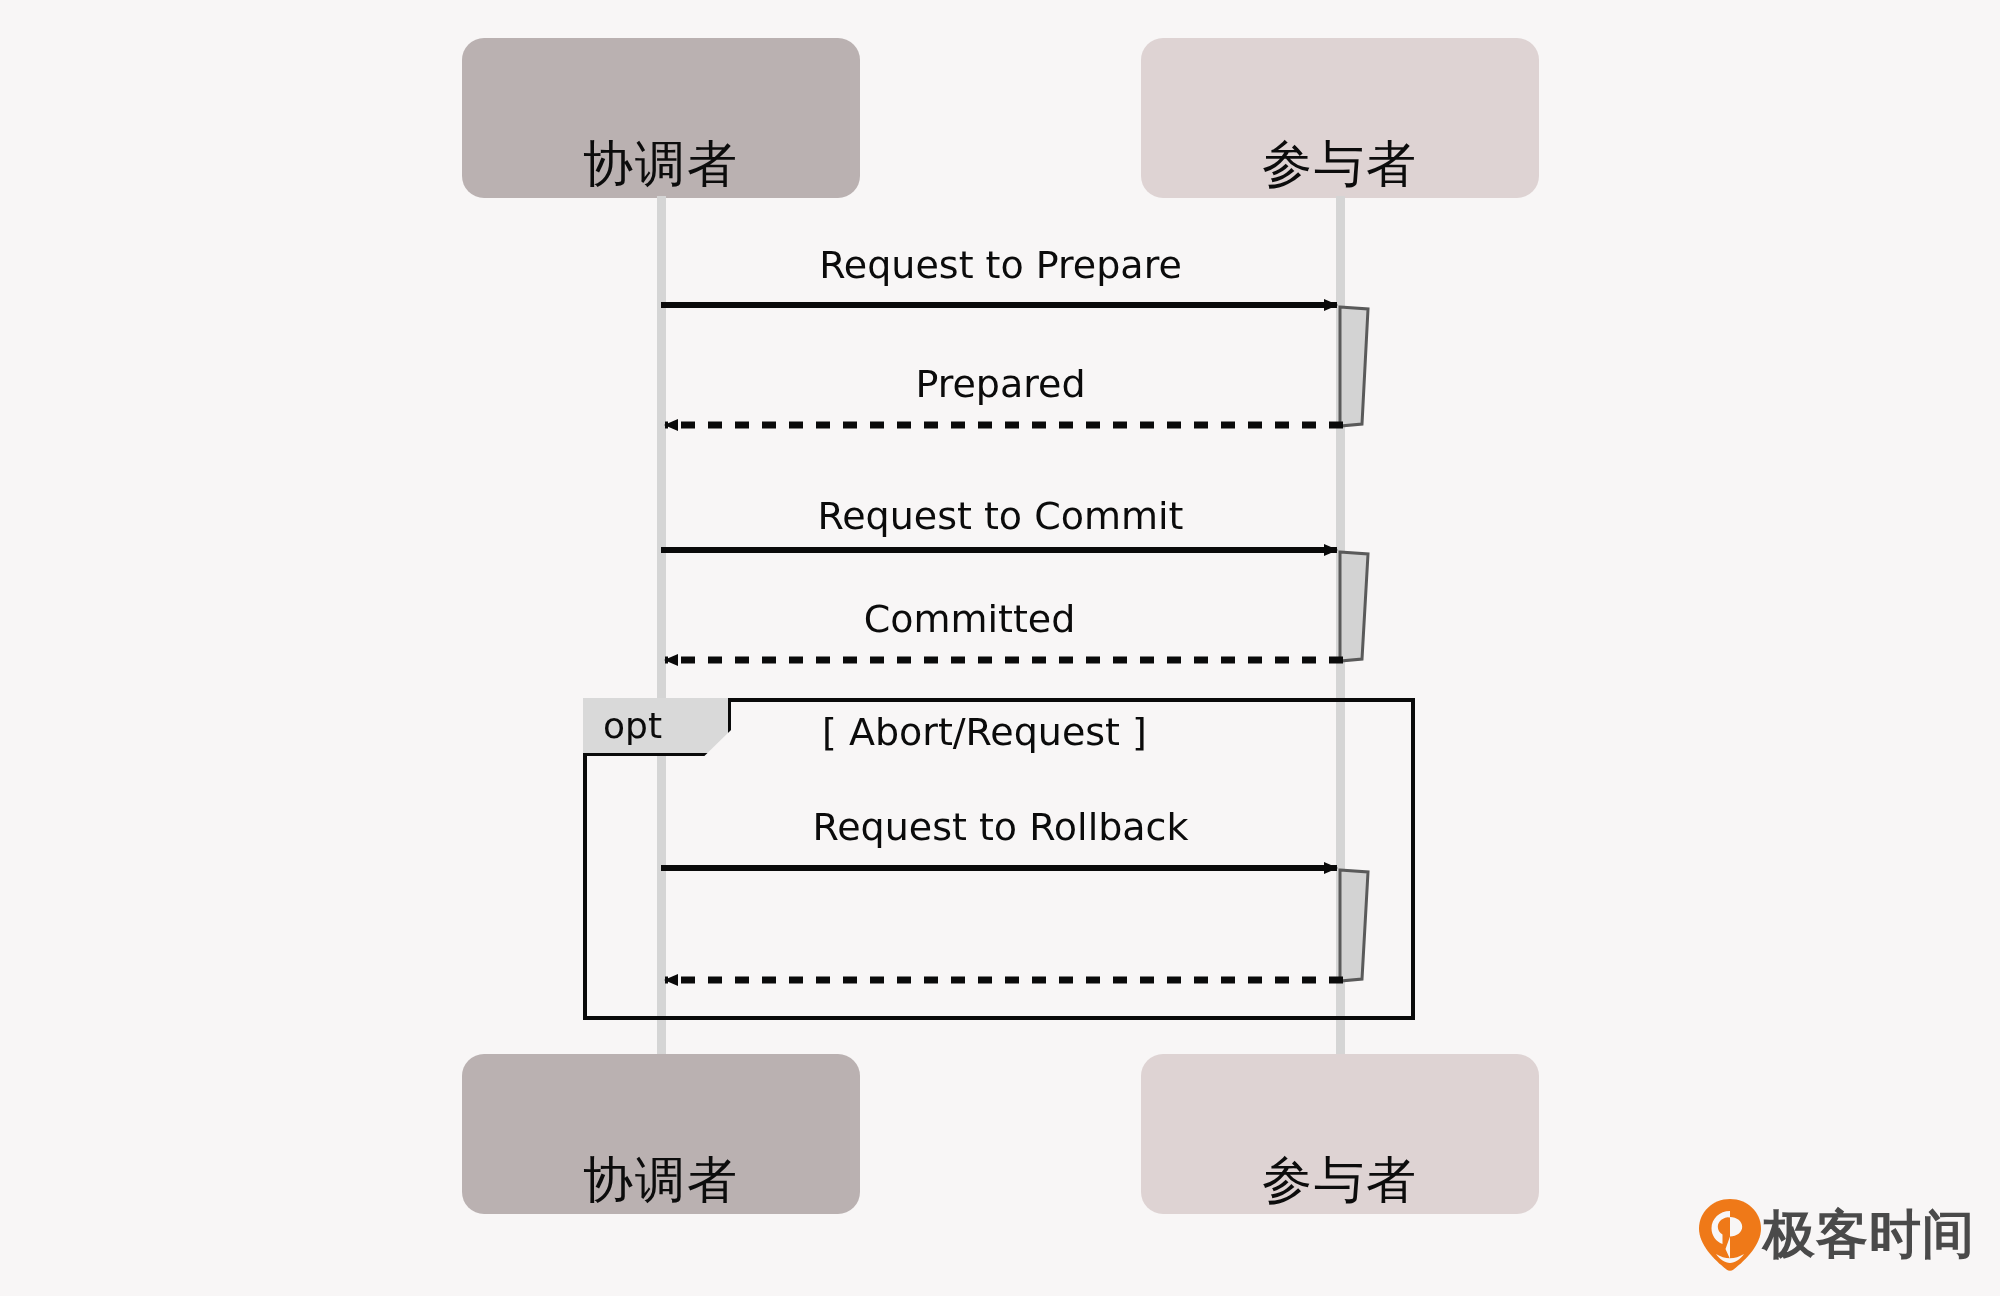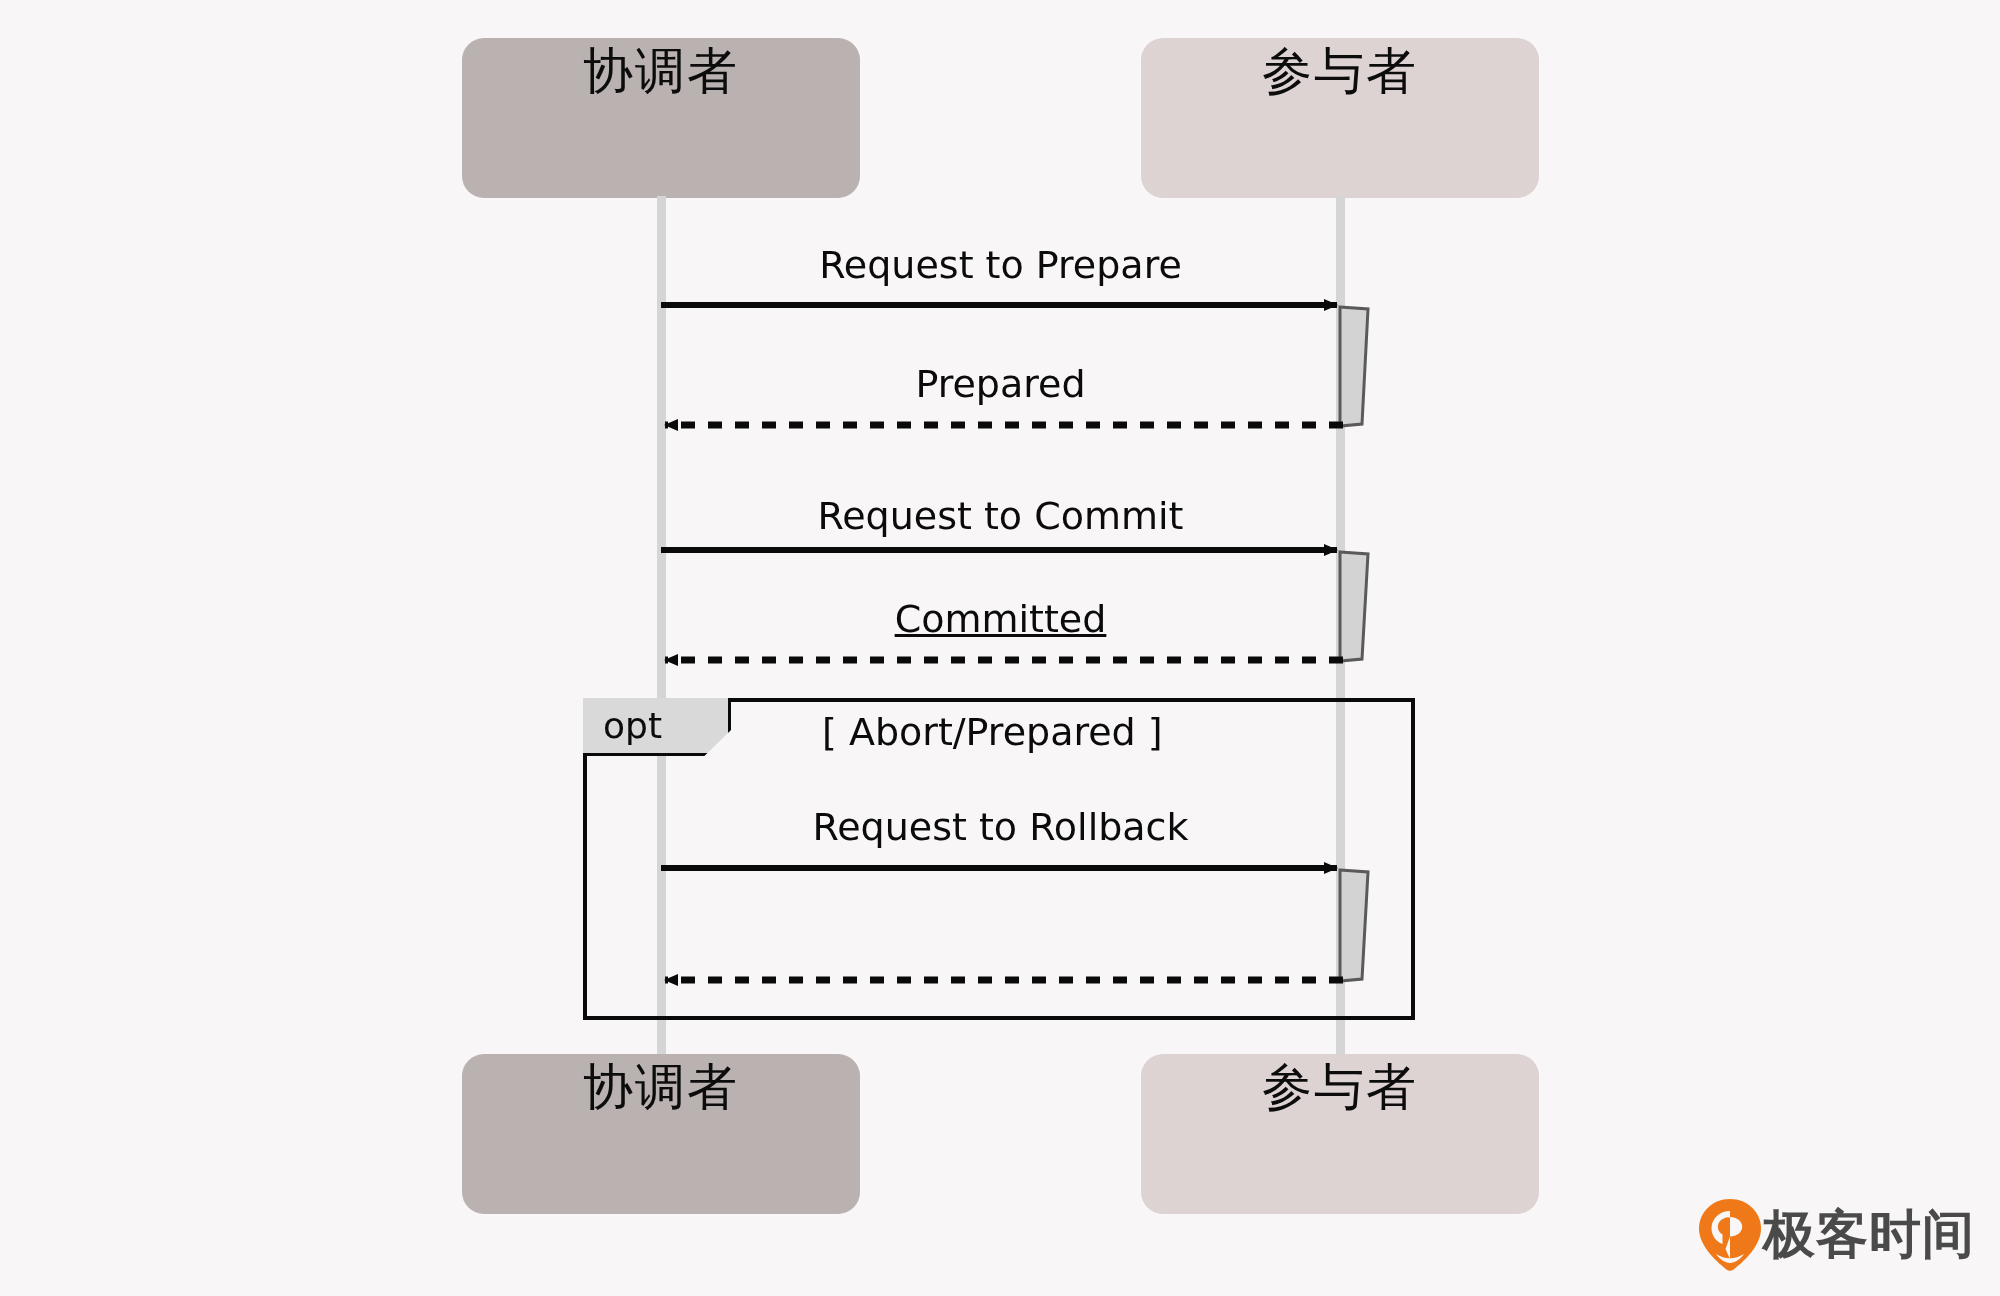--- a/index.html
+++ b/index.html
@@ -14,21 +14,21 @@
     position: relative;
     width: 2000px;
     height: 1296px;
     background: #f8f6f6;
     overflow: hidden;
   }
   .participant-box {
     position: absolute;
     border-radius: 22px;
     display: flex;
-    align-items: flex-start;
+    align-items: flex-end;
     justify-content: center;
     color: #0c0c0c;
     font-size: 50px;
     letter-spacing: 2px;
     font-family: "DejaVu Sans", "Liberation Sans", sans-serif;
     user-select: none;
   }
   .lifeline {
     position: absolute;
     width: 9px;
@@ -107,36 +107,36 @@
   <div class="lifeline" style="left:657px; top:196px; height:860px;"></div>
   <div class="lifeline" style="left:1336px; top:196px; height:860px;"></div>
 
   <div class="frame" style="left:583px; top:698px; width:832px; height:322px;"></div>
 
   <div class="frame-tag" style="left:583px; top:698px; width:148px; height:58px;">
     <span>opt</span>
   </div>
 
   <div class="frame-guard" style="left:822px; top:710px;">
-    <span>[ Abort/Prepared ]</span>
+    <span>[ Abort/Request ]</span>
   </div>
 
   <div class="msg-label" style="left:661px; top:362px; width:679px;">
     <span>Prepared</span>
   </div>
 
   <div class="msg-label" style="left:661px; top:243px; width:679px;">
     <span>Request to Prepare</span>
   </div>
 
   <div class="msg-label" style="left:661px; top:487px; width:679px;margin-top:7px;">
     <span>Request to Commit</span>
   </div>
 
-  <div class="msg-label" style="left:661px; top:597px; width:679px;text-decoration:underline;">
+  <div class="msg-label" style="left:630px; top:597px; width:679px;">
     <span>Committed</span>
   </div>
 
   <div class="msg-label" style="left:661px; top:805px; width:679px;">
     <span>Request to Rollback</span>
   </div>
 
 
   <svg class="overlay" viewBox="0 0 2000 1296">
     <defs>

